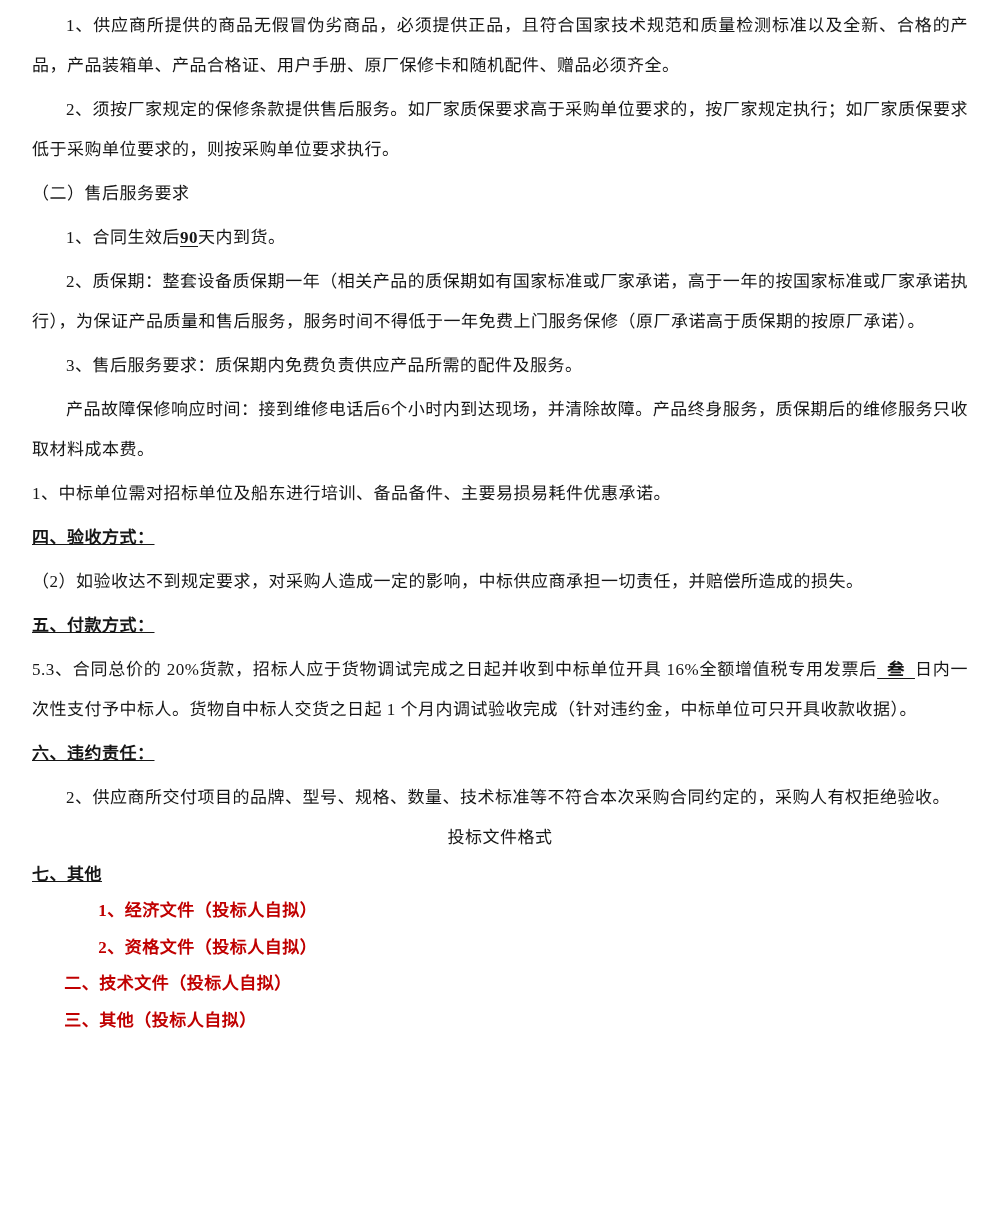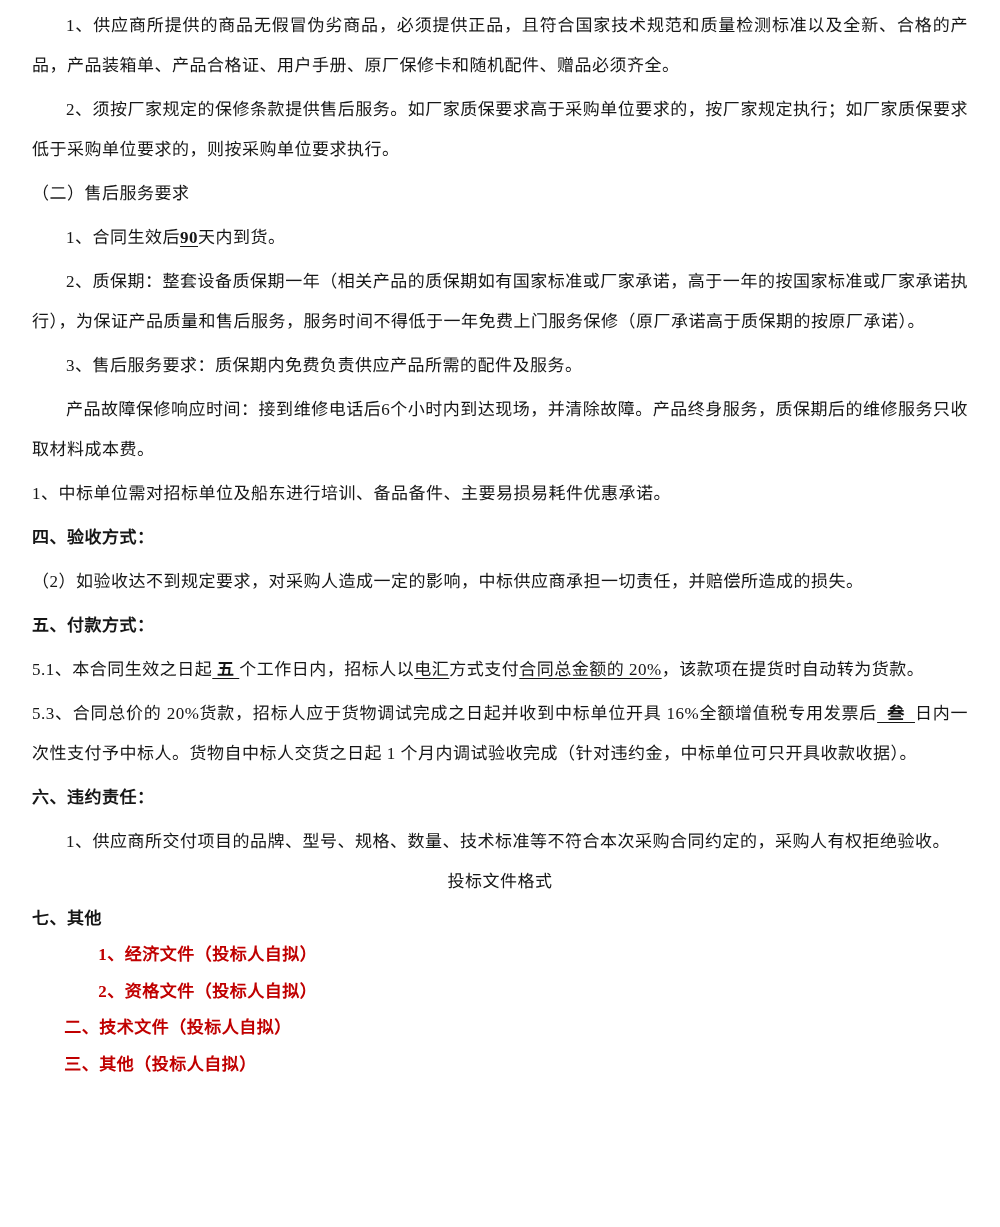--- a/index.html
+++ b/index.html
@@ -16,21 +16,21 @@
     font-size: 17px;
     color: var(--ink, #161616);
   }
   .para {
     margin: 4px;
     line-height: 40px;
     text-align: justify;
     letter-spacing: 0.5px;
   }
   .indent { text-indent: 2em; }
-  .heading { font-weight: bold; }
+  .heading { font-weight: bold; text-decoration: underline; }
   .tight { line-height: 32.5px; }
   .center { text-align: center; }
   .red { color: var(--red, #c00000); font-weight: bold; }
   .lv1 { padding-left: 1.9em; }
   .lv2 { padding-left: 3.9em; }
   span.u { text-decoration: underline; text-underline-offset: 3px; }
   span.b { font-weight: bold; }
 </style>
 </head>
 <body style="background: rgb(255, 255, 255);">
@@ -40,23 +40,22 @@
     <p class="para indent"><span>2、须按厂家规定的保修条款提供售后服务。如厂家质保要求高于采购单位要求的，按厂家规定执行；如厂家质保要求低于采购单位要求的，则按采购单位要求执行。</span></p>
     <p class="para"><span>（二）售后服务要求</span></p>
     <p class="para indent"><span>1、合同生效后</span><span class="u b">90</span><span>天内到货。</span></p>
     <p class="para indent"><span>2、质保期：整套设备质保期一年（相关产品的质保期如有国家标准或厂家承诺，高于一年的按国家标准或厂家承诺执行），为保证产品质量和售后服务，服务时间不得低于一年免费上门服务保修（原厂承诺高于质保期的按原厂承诺）。</span></p>
     <p class="para indent"><span>3、售后服务要求：质保期内免费负责供应产品所需的配件及服务。</span></p>
     <p class="para indent"><span>产品故障保修响应时间：接到维修电话后6个小时内到达现场，并清除故障。产品终身服务，质保期后的维修服务只收取材料成本费。</span></p>
     <p class="para"><span>1、中标单位需对招标单位及船东进行培训、备品备件、主要易损易耗件优惠承诺。</span></p>
     <p class="para heading"><span>四、验收方式：</span></p>
     <p class="para"><span>（2）如验收达不到规定要求，对采购人造成一定的影响，中标供应商承担一切责任，并赔偿所造成的损失。</span></p>
     <p class="para heading"><span>五、付款方式：</span></p>
-    <p class="para"><span>5.1、本合同生效之日起</span><span class="u b">&nbsp;五&nbsp;</span><span>个工作日内，招标人以</span><span class="u">电汇</span><span>方式支付</span><span class="u">合同总金额的 20%</span><span>，该款项在提货时自动转为货款。</span></p>
     <p class="para"><span>5.3、合同总价的 20%货款，招标人应于货物调试完成之日起并收到中标单位开具 16%全额增值税专用发票后</span><span class="u b">&nbsp;&nbsp;叁&nbsp;&nbsp;</span><span>日内一次性支付予中标人。货物自中标人交货之日起 1 个月内调试验收完成（针对违约金，中标单位可只开具收款收据）。</span></p>
     <p class="para heading"><span>六、违约责任：</span></p>
-    <p class="para indent"><span>1、供应商所交付项目的品牌、型号、规格、数量、技术标准等不符合本次采购合同约定的，采购人有权拒绝验收。</span></p>
+    <p class="para indent"><span>2、供应商所交付项目的品牌、型号、规格、数量、技术标准等不符合本次采购合同约定的，采购人有权拒绝验收。</span></p>
     <p class="para center tight"><span>投标文件格式</span></p>
     <p class="para heading tight"><span>七、其他</span></p>
     <p class="para red lv2 tight"><span>1、经济文件（投标人自拟）</span></p>
     <p class="para red lv2 tight"><span>2、资格文件（投标人自拟）</span></p>
     <p class="para red lv1 tight"><span>二、技术文件（投标人自拟）</span></p>
     <p class="para red lv1 tight"><span>三、其他（投标人自拟）</span></p>
   </main>
 
 </body></html>

